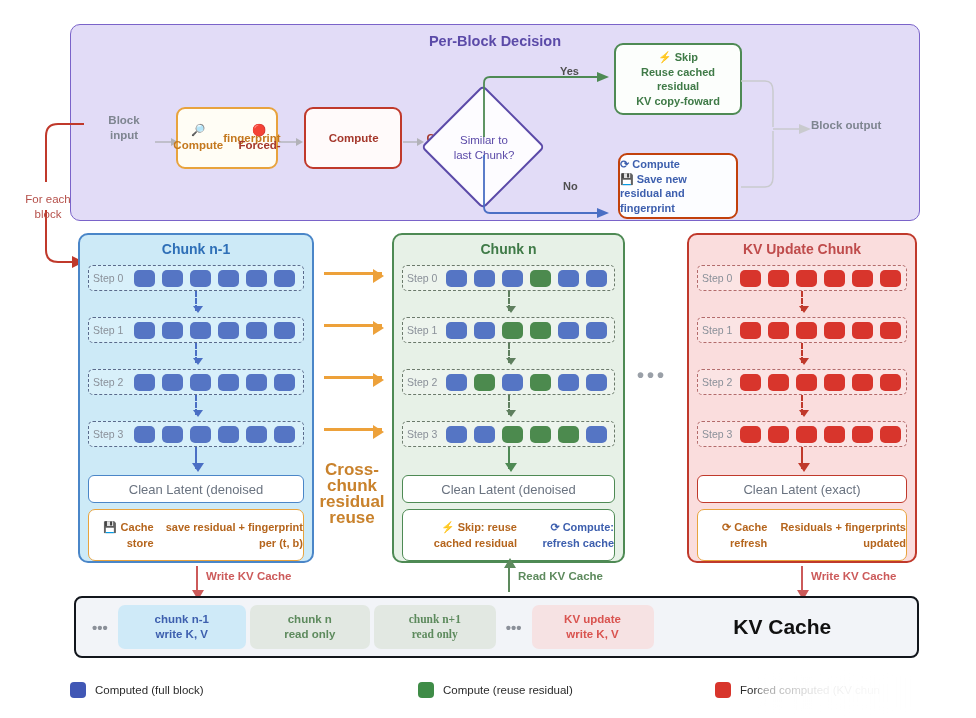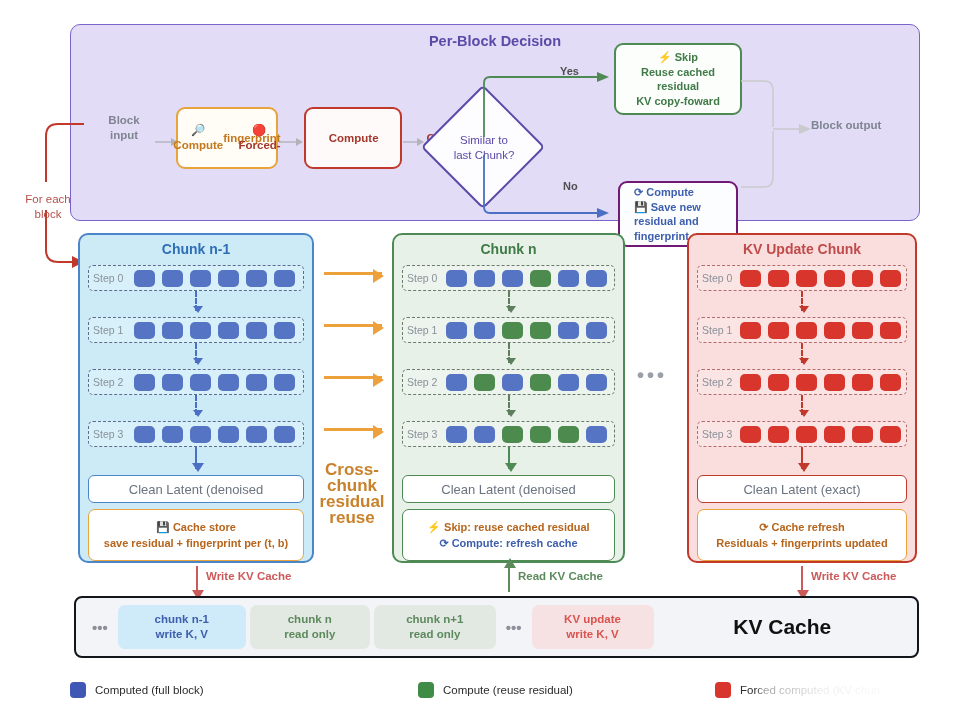--- a/index.html
+++ b/index.html
@@ -50,23 +50,23 @@
     position:absolute; left:0; top:30px; width:122px; text-align:center;
     font-size:11.5px; font-weight:normal; color:#5b4aa8; line-height:15px;
   }
   #skip-box {
     left:543px; top:18px; width:128px; height:72px;
     border:2px solid #4e8a54; color:#3f7a47; background:#fcfefc;
     flex-direction:column; font-size:11px; line-height:14.5px;
   }
   #compute-box {
     left:547px; top:128px; width:120px; height:66px;
-    border:2px solid #701a75; color:#3d5fae; background:#fcfdff;
+    border:2px solid #c2410c; color:#3d5fae; background:#fcfdff;
     flex-direction:column; font-size:11px; line-height:14.5px; text-align:left;
-    align-items:flex-start; padding-left:14px; justify-content:center;margin-top:28px;
+    align-items:flex-start; justify-content:center;
   }
   #block-output {
     left:740px; top:94px; width:110px; text-align:left;
     font-size:11.5px; color:#7e8590; font-weight:600;
   }
   .edge-label { position:absolute; font-size:11px; font-weight:600; }
   #yes-label { left:489px; top:40px; color:#4f4f4f; }
   #no-label  { left:492px; top:155px; color:#4f4f4f; }
 
   
@@ -135,21 +135,21 @@
     display:flex; align-items:center; justify-content:center;
     font-size:13px; color:#6a7380;
   }
   #chunk-prev .latentbox { border-color:#4a86c8; }
   #chunk-n .latentbox    { border-color:#4e8a54; }
   #chunk-kv .latentbox   { border-color:#c0392b; }
 
   .notebox {
     position:absolute; left:8px; right:8px; height:52px;
     background:#ffffff; border:1.8px solid; border-radius:7px;
-    display:flex; flex-direction:column; align-items:center; justify-content:center;
+    display:flex; flex-direction:row; align-items:center; justify-content:center;
     font-size:11px; font-weight:bold; line-height:16px; text-align:right;
   }
   #prev-note { border-color:#e8a33d; color:#b5651d; }
   #n-note    { border-color:#4e8a54; }
   #kv-note   { border-color:#e8a33d; color:#b5651d; }
   .n-note-l1 { color:#b5651d; }
   .n-note-l2 { color:#3d5fae; }
 
   
   .oarrow { position:absolute; height:0; border-top:3.5px solid #eda13a; }
@@ -181,21 +181,21 @@
   }
   .kv-seg {
     height:44px; border-radius:7px;
     display:flex; flex-direction:column; align-items:center; justify-content:center;
     font-size:11.5px; font-weight:bold; line-height:15px; text-align:center;
   }
   .kv-dots { font-size:15px; color:#8b9099; font-weight:bold; padding:0 6px;}
   #seg-past  { width:124px; background:#f6e2e3; color:#cc5a5a; }
   #seg-prev  { width:128px; background:#cfeaf8; color:#3d5fae; }
   #seg-n     { width:120px; background:#e2e8e2; color:#5d8a5d; }
-  #seg-np1   { width:122px; background:#e2e8e2; color:#5d8a5d; }
+  #seg-np1   { width:122px; background:#e2e8e2; color:#5d8a5d;font-family:Liberation Serif, serif; }
   #seg-kvu   { width:122px; background:#f6e2e3; color:#d9534f; }
   #kv-title  { flex:1; text-align:center; font-size:21px; font-weight:bold; color:#111; }
 
   .ioarrow { position:absolute; width:0; border-left:2.5px solid; height:26px; }
   .ioarrow.down::after {
     content:''; position:absolute; left:-6px; bottom:-8px;
     border-left:6.5px solid transparent; border-right:6.5px solid transparent;
     border-top:10px solid currentColor;
   }
   .ioarrow.up::after {

